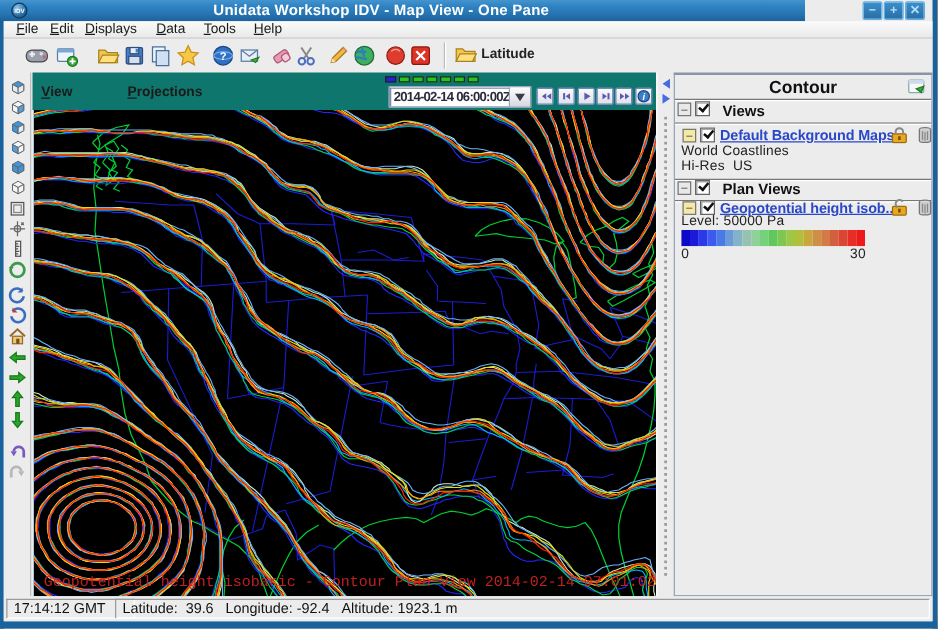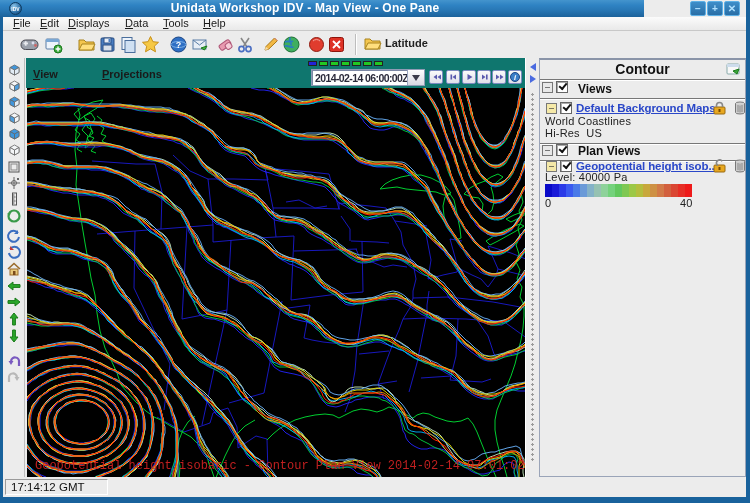--- a/index.html
+++ b/index.html
@@ -430,21 +430,21 @@
  <svg class="abs" style="left:172px;top:99px" width="15" height="14" viewBox="0 0 15 14">
       <rect x="2" y="6" width="11" height="7" rx="1" fill="#e8a820" stroke="#9a6a10"></rect>
       <path d="M4.5 6V4.5a3 3 0 016-.5" fill="none" stroke="#888" stroke-width="1.6" transform="rotate(-28 7 4)"></path>
       <rect x="6.5" y="8" width="2" height="3" fill="#7a4a00"></rect>
     </svg>
  <svg class="abs" style="left:194px;top:99px" width="12" height="14" viewBox="0 0 12 14">
       <ellipse cx="6" cy="2.5" rx="4.5" ry="1.5" fill="#ddd" stroke="#777"></ellipse>
       <path d="M1.5 2.5v9a4.5 1.5 0 009 0v-9" fill="#ccc" stroke="#777"></path>
       <path d="M4 4v7M6 4.5v7M8 4v7" stroke="#888"></path>
     </svg>
- <div class="lsmall" style="left:5px;top:112px">Level: 40000 Pa</div>
+ <div class="lsmall" style="left:5px;top:112px">Level: 50000 Pa</div>
  <div class="abs" style="left:0;top:124px;width:207px;height:13px">
       <svg class="abs" style="left:5px;top:0px" width="147" height="13">
         <rect x="0" y="0" width="7" height="13" fill="#0a0ac8"></rect>
         <rect x="7" y="0" width="7" height="13" fill="#1a1ad8"></rect>
         <rect x="14" y="0" width="7" height="13" fill="#2a3ae8"></rect>
         <rect x="21" y="0" width="7" height="13" fill="#3a5af0"></rect>
         <rect x="28" y="0" width="7" height="13" fill="#4a7ae8"></rect>
         <rect x="35" y="0" width="7" height="13" fill="#6a9ad8"></rect>
         <rect x="42" y="0" width="7" height="13" fill="#84b2c8"></rect>
         <rect x="49" y="0" width="7" height="13" fill="#96c2b2"></rect>
@@ -457,18 +457,21 @@
         <rect x="98" y="0" width="7" height="13" fill="#c8a83c"></rect>
         <rect x="105" y="0" width="7" height="13" fill="#ce9144"></rect>
         <rect x="112" y="0" width="7" height="13" fill="#d27a48"></rect>
         <rect x="119" y="0" width="7" height="13" fill="#d2603e"></rect>
         <rect x="126" y="0" width="7" height="13" fill="#da4632"></rect>
         <rect x="133" y="0" width="7" height="13" fill="#e62e26"></rect>
         <rect x="140" y="0" width="7" height="13" fill="#ee1a1a"></rect>
       </svg>
     </div>
  <div class="lsmall" style="left:5px;top:138px">0</div>
- <div class="lsmall" style="left:140px;top:138px">40</div>
+ <div class="lsmall" style="left:140px;top:138px">30</div>
 </div>
 <div id="statusbar">
  <div class="sbox" style="left:2px;width:103px">
       <span style="position:absolute;left:5px;top:1px">17:14:12 GMT</span>
     </div>
+ <div class="sbox" style="left:89px;width:652px">
+      <span style="position:absolute;left:5px;top:1px">Latitude:&nbsp; 39.6&nbsp;&nbsp;&nbsp;Longitude: -92.4&nbsp;&nbsp;&nbsp;Altitude: 1923.1 m</span>
+    </div>
 </div>
 </body></html>

